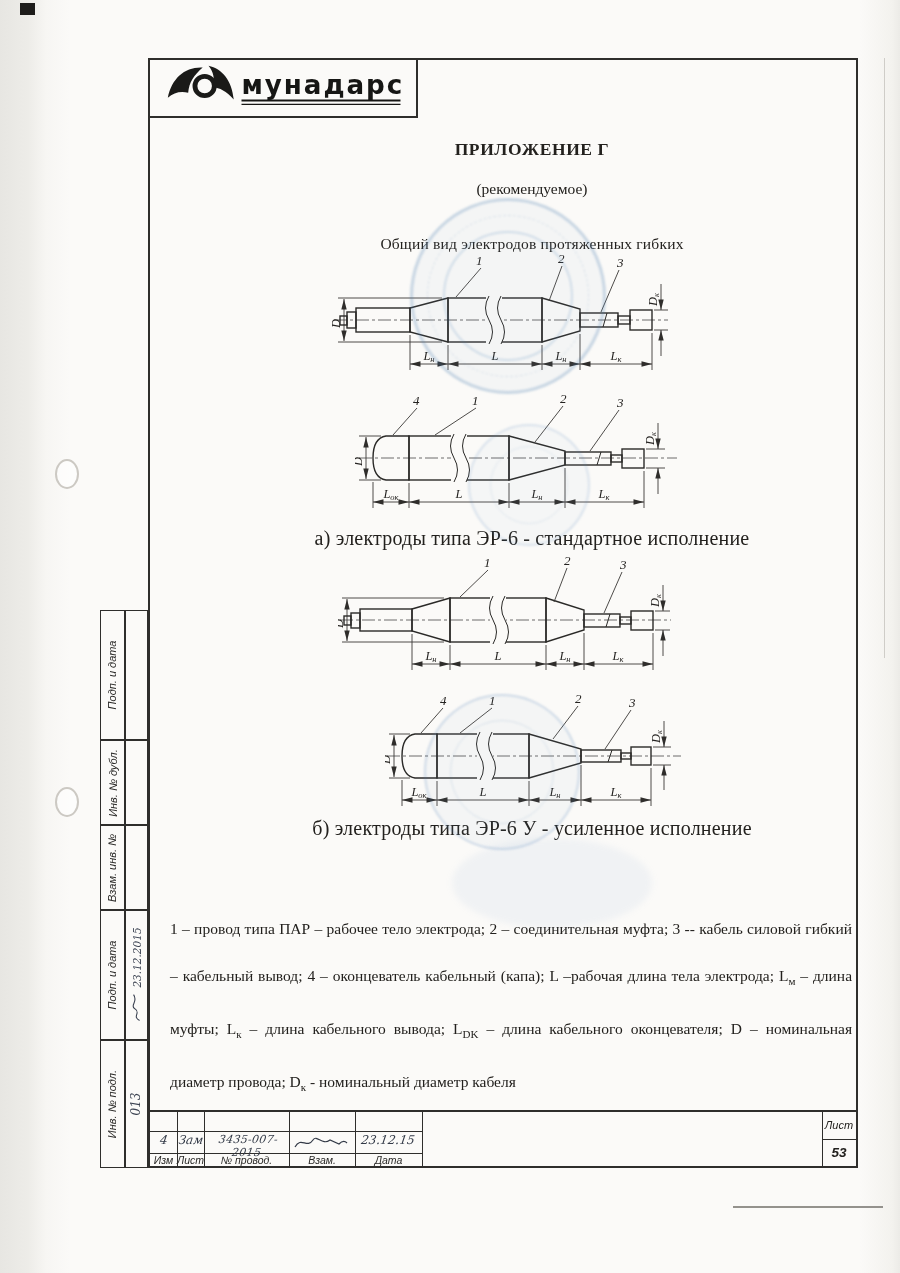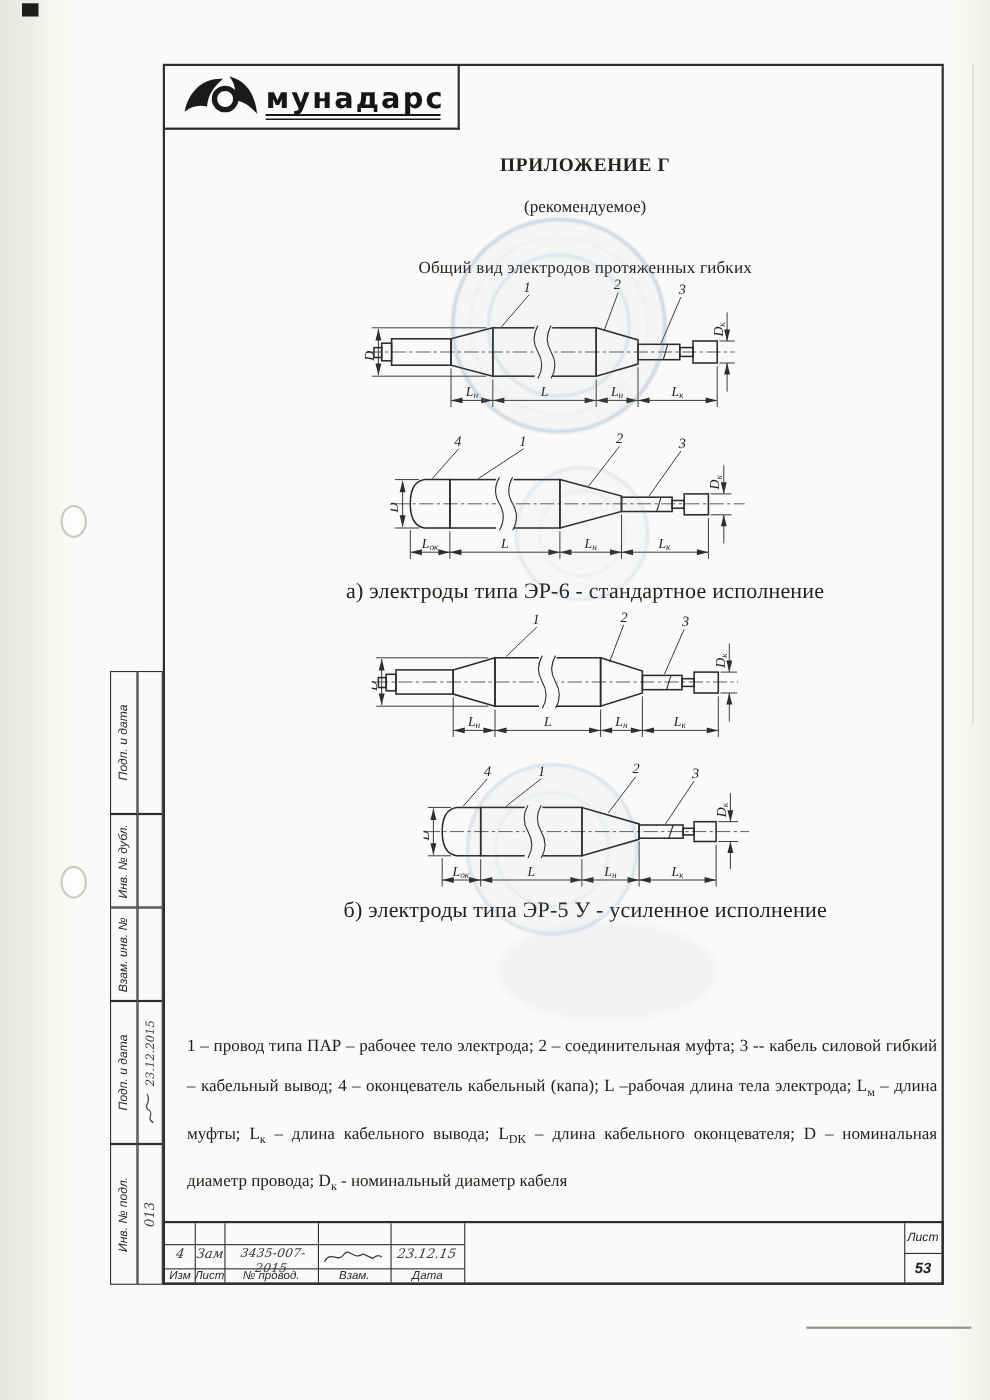--- a/index.html
+++ b/index.html
@@ -5,31 +5,31 @@
   html,body{margin:0;padding:0;background:#d8d7d3;}
   #page{position:relative;width:900px;height:1273px;overflow:hidden;
         font-family:"Liberation Serif",serif;color:#23211e;
         background:linear-gradient(90deg,#e7e6e2 0px,#edece8 28px,#f7f6f3 46px,#fbfaf8 70px,#fbfaf8 860px,#f3f2ee 892px,#ecebe7 900px);}
   .abs{position:absolute;}
   
   #frame{position:absolute;left:148px;top:58px;width:710px;height:1110px;
          border:2px solid #2f2e2c;box-sizing:border-box;}
   #logo-box{position:absolute;left:0;top:0;width:268px;height:58px;
             border-right:2px solid #2f2e2c;border-bottom:2px solid #2f2e2c;box-sizing:border-box;
-            display:flex;align-items:flex-end;padding-left:12px;}
+            display:flex;align-items:flex-start;padding-left:12px;}
   .logotext{font-family:"DejaVu Sans",sans-serif;font-weight:bold;font-size:27px;letter-spacing:2px;fill:#161614;}
   
   .ctr{position:absolute;left:150px;width:706px;text-align:center;padding-left:29px;}
   .h-title{font-weight:bold;font-size:17.5px;letter-spacing:.6px;}
   .h-sub{font-size:15.5px;}
   .h-fig{font-size:15.5px;letter-spacing:.2px;}
   .cap{font-size:20px;letter-spacing:.2px;}
   .figcap{font-size:15.5px;line-height:29px;}
-  #legend{position:absolute;left:170px;top:932px;width:682px;text-align:justify;
-          font-size:15.5px;line-height:37px;}
+  #legend{position:absolute;left:170px;top:905px;width:682px;text-align:justify;
+          font-size:15.5px;line-height:47px;}
   .subscr{font-size:11px;vertical-align:-4px;}
   
   .diag{position:absolute;}
   .ol{fill:none;stroke:#2b2a28;stroke-width:1.4;}
   .ol2{fill:none;stroke:#2b2a28;stroke-width:1;}
   .wb{fill:#fbfaf8;stroke:none;}
   .dim{fill:none;stroke:#3a3836;stroke-width:.9;}
   .cl{stroke:#4a4846;stroke-width:.8;stroke-dasharray:13 3 3 3;}
   text.num{font-family:"Liberation Serif",serif;font-style:italic;font-size:13px;fill:#242220;}
   text.dl{font-family:"Liberation Serif",serif;font-style:italic;font-size:12.5px;fill:#242220;}
@@ -332,21 +332,21 @@
         <line class="dim" x1="58" y1="14" x2="36" y2="39"></line>
       <text class="num" x="104" y="11">1</text>
         <line class="dim" x1="107" y1="14" x2="75" y2="39"></line>
       <text class="num" x="190" y="9">2</text>
         <line class="dim" x1="193" y1="12" x2="168" y2="45"></line>
       <text class="num" x="244" y="13">3</text>
         <line class="dim" x1="246" y1="16" x2="220" y2="55"></line>
     </g>
   </svg>
 
-  <div class="ctr cap" style="top:817px;">б) электроды типа ЭР-5 У - усиленное исполнение</div>
+  <div class="ctr cap" style="top:817px;">б) электроды типа ЭР-6 У - усиленное исполнение</div>
 
 
   <div id="legend"><span>1 – провод типа ПАР – рабочее тело электрода; 2 – соединительная муфта; 3 -- кабель силовой гибкий – кабельный вывод; 4 – оконцеватель кабельный (капа); L –рабочая длина тела электрода; L</span><span class="subscr">м</span><span> – длина муфты; L</span><span class="subscr">к</span><span> – длина кабельного вывода; L</span><span class="subscr">DK</span><span> – длина кабельного оконцевателя; D – номинальная диаметр провода; D</span><span class="subscr">к</span><span> - номинальный диаметр кабеля</span></div>
 
   <div class="side-cell" style="left:100px;top:610px;width:25px;height:130px;">
       <span class="rot">Подп. и дата</span>
     </div>
   <div class="side-cell" style="left:125px;top:610px;width:23px;height:130px;"></div>
   <div class="side-cell" style="left:100px;top:740px;width:25px;height:85px;">
       <span class="rot">Инв. № дубл.</span>

